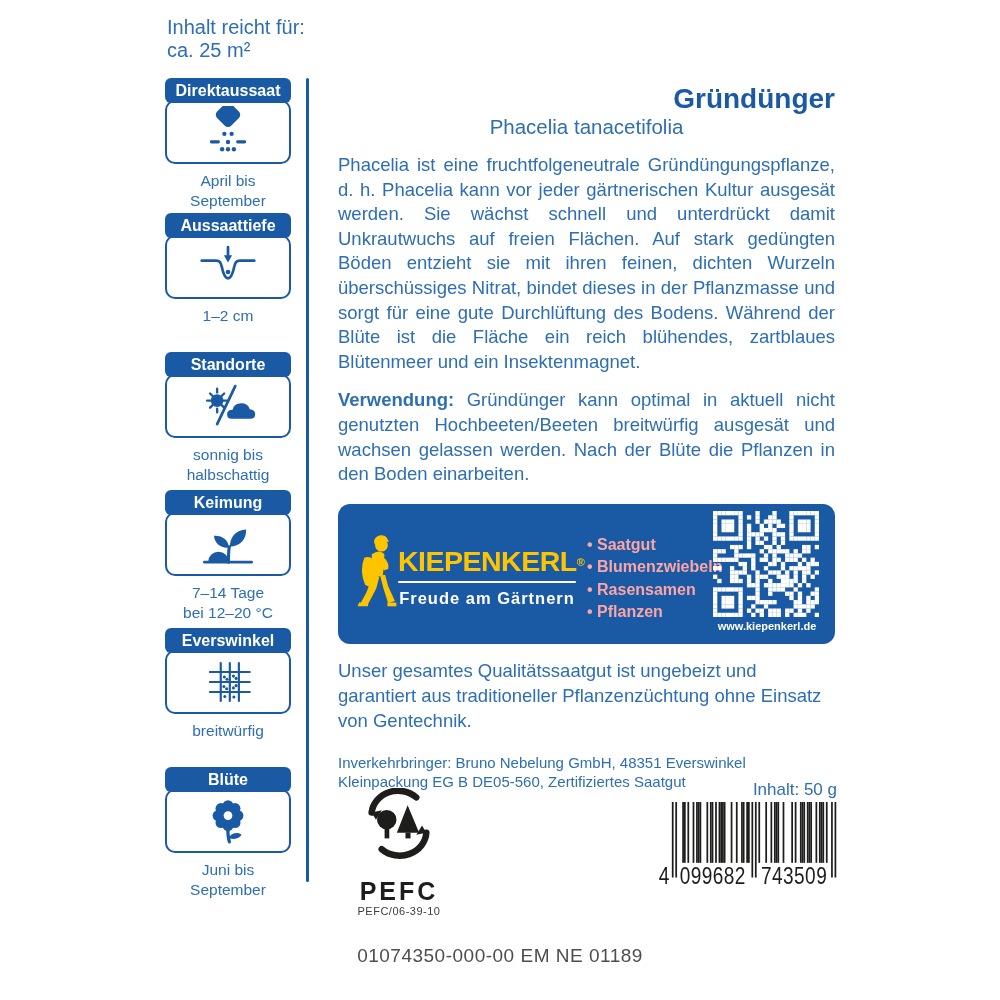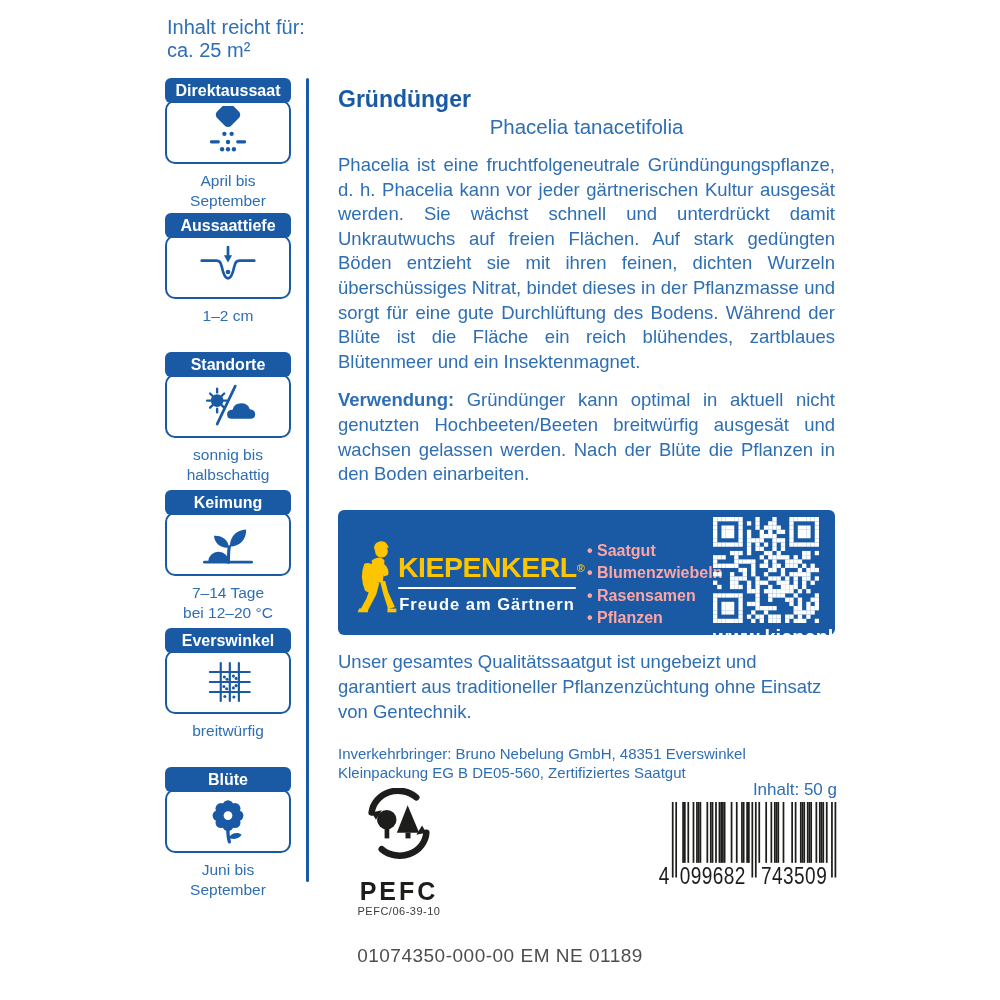--- a/index.html
+++ b/index.html
@@ -22,40 +22,40 @@
          border-radius:6px;position:relative;z-index:2}
   .iconbox{height:64px;border:2.5px solid var(--dark);border-radius:10px;margin-top:-3px;background:#fff;
            display:flex;align-items:center;justify-content:center;position:relative;z-index:1}
   .iconbox svg{width:58px;height:52px;display:block}
   .caption{margin-top:7px;color:var(--blue);font-size:15.5px;line-height:20px;white-space:pre-line}
 
   
   .main{position:absolute;left:338px;top:84px;width:497px}
   .title{font-family:"DejaVu Serif",serif;font-weight:bold;font-size:56px;line-height:64px;
          color:var(--dark);text-align:center;letter-spacing:1px;margin-bottom:10px}
-  .subtitle{font-weight:bold;font-size:23px;line-height:30px;color:var(--dark);text-align:left}
+  .subtitle{font-weight:bold;font-size:28px;line-height:30px;color:var(--dark);text-align:right}
   .botanical{font-size:20.5px;line-height:26px;color:var(--blue);text-align:center;margin-bottom:13px}
   .para{font-size:18.5px;line-height:24.6px;text-align:justify;color:var(--blue)}
   .para b{color:var(--blue)}
   .usage{margin-top:14px}
 
   
-  .banner{margin-top:23px;position:relative;height:125px;border-radius:6px;background:var(--dark)}
+  .banner{margin-top:17px;position:relative;height:140px;border-radius:12px;background:var(--dark)}
   .mascot{position:absolute;left:16px;top:30px;width:46px;height:82px}
   .brand{position:absolute;left:60px;top:42px;width:178px;text-align:center}
   .brand-row{color:var(--yellow);font-weight:bold;font-size:28.5px;line-height:30px;letter-spacing:-0.5px;white-space:nowrap}
   .brand-row sup{font-size:11px;vertical-align:top;position:relative;top:1px}
   .brand-line{height:2.5px;background:#fff;margin:5px 0 6px 0;border-radius:2px}
   .slogan{color:#fff;font-weight:bold;font-size:16.5px;letter-spacing:1px;white-space:nowrap}
   .products{position:absolute;left:249px;top:30px;margin:0;padding:0;list-style:none}
   .products li{color:#fca5a5;font-weight:bold;font-size:16px;line-height:22.5px;white-space:nowrap}
   .products li::before{content:"• "}
   .qrwrap{position:absolute;right:14px;top:7px;width:108px;text-align:center}
   .qrwrap svg{width:106px;height:106px;display:block}
-  .website{color:#fff;font-weight:bold;font-size:20px;margin-top:3px;white-space:nowrap}
+  .website{color:#fff;font-weight:bold;font-size:11px;margin-top:3px;white-space:nowrap}
 
   .quality{margin-top:14px;font-size:18.5px;line-height:25px;color:var(--blue)}
   .distrib{margin-top:20px;font-size:15px;line-height:19.5px;color:var(--blue)}
 
   
   .contents{position:absolute;right:163px;top:780px;font-size:17px;color:var(--blue)}
   .barcode{position:absolute;left:658px;top:802px;width:180px}
   .barcode svg{display:block}
   .pefc{position:absolute;left:344px;top:788px;width:110px;text-align:center;color:var(--ink)}
   .pefc svg{width:78px;height:72px;display:block;margin:0 auto}

